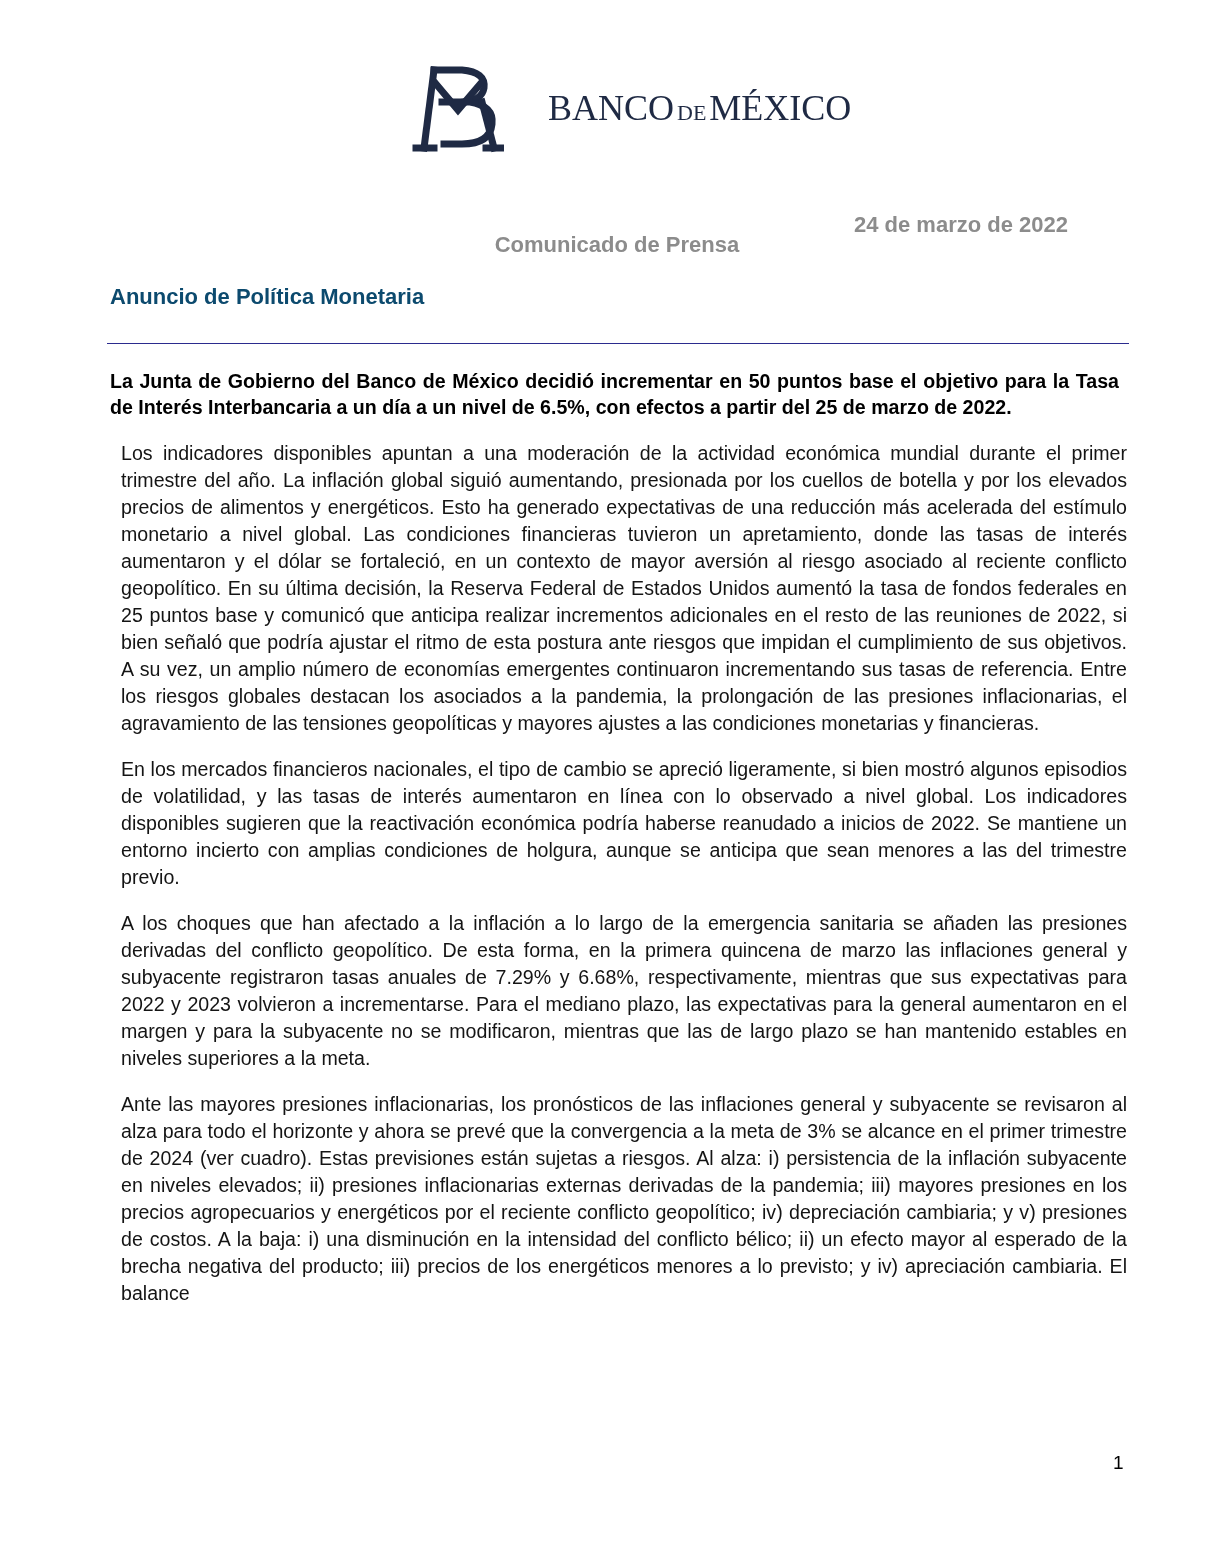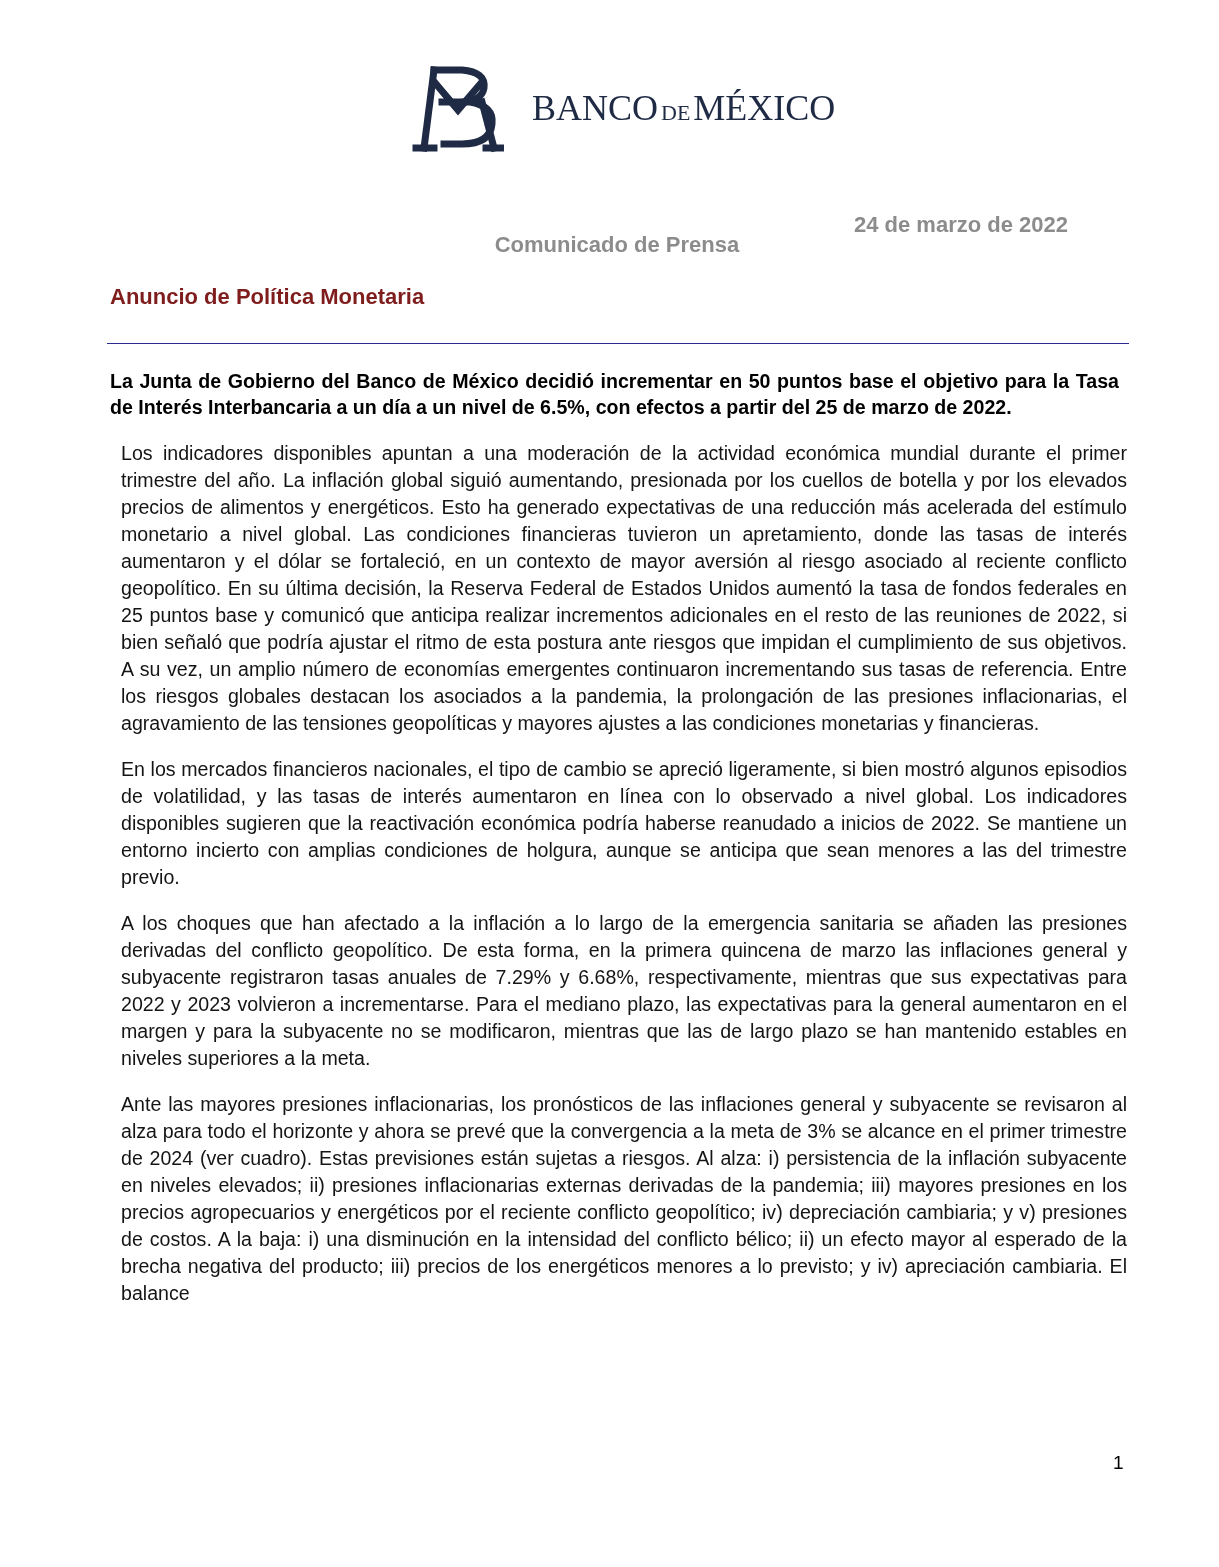--- a/index.html
+++ b/index.html
@@ -1,26 +1,26 @@
 <!DOCTYPE html>
 <html><head>
 <meta charset="utf-8">
 <style>
   html, body { margin: 0; padding: 0; background: #ffffff; }
   body { width: 1219px; height: 1567px; position: relative; overflow: hidden;
          font-family: "Liberation Sans", sans-serif; color: #111; }
   .logo { position: absolute; left: 412px; top: 62px; height: 92px; display: flex; align-items: center; }
   .logo-mark { width: 92px; height: 92px; }
-  .logo-text { margin-left: 28px; font-family: "Liberation Serif", serif; color: #1f2a44;
+  .logo-text { margin-left: 44px; font-family: "Liberation Serif", serif; color: #1f2a44;
                font-size: 36px; letter-spacing: 0px; white-space: nowrap; display: flex; align-items: baseline; }
   .logo-text .de { font-size: 22px; margin: 0 3px; }
   .date { position: absolute; right: 151px; top: 192px; font-size: 22px; font-weight: bold; color: #8c8c8c; margin-top: 20px; }
   .kind { position: absolute; left: 0; width: 1234px; text-align: center; top: 232px;
           font-size: 22px; font-weight: bold; color: #8c8c8c; }
-  .headline { position: absolute; left: 110px; top: 284px; font-size: 22px; font-weight: bold; color: #7f1d1d; }
+  .headline { position: absolute; left: 110px; top: 284px; font-size: 22px; font-weight: bold; color: #0c4a6e; }
   .rule { position: absolute; left: 107px; top: 343px; width: 1022px; height: 0; border-top: 1.5px solid #2b2b8e; }
   .content { position: absolute; left: 110px; top: 368px; width: 1017px; }
   .lead { font-weight: bold; font-size: 19.6px; line-height: 26px; text-align: justify; margin: 0 8px 20px 0; color: #000; }
   .para { font-size: 19.6px; line-height: 27px; text-align: justify; margin: 0 0 19px 11px; color: #141414; }
   .page-num { position: absolute; left: 1113px; top: 1452px; font-size: 19px; color: #000; }
 </style>
 </head>
 <body>
 
 <div class="logo">

